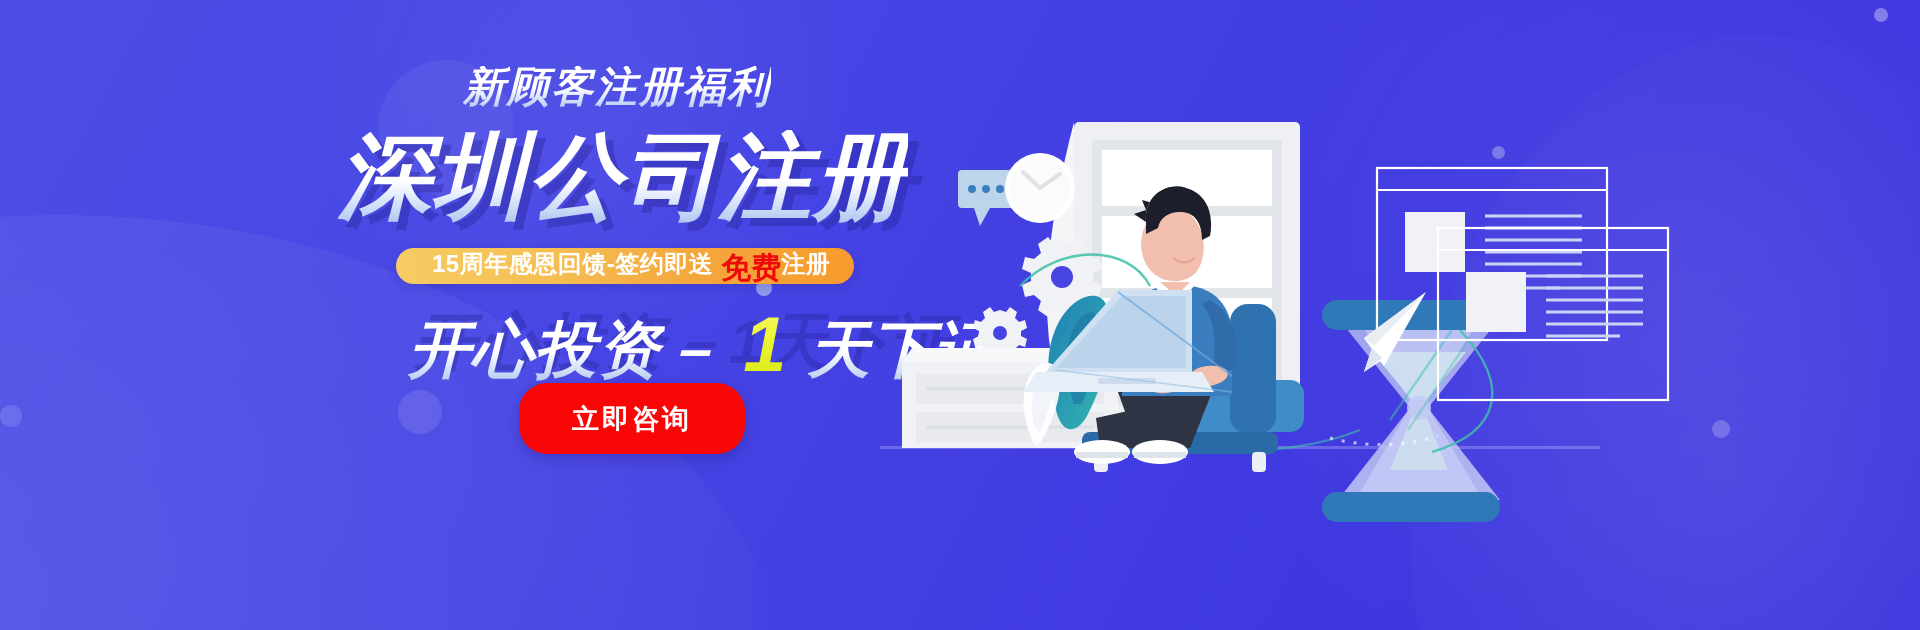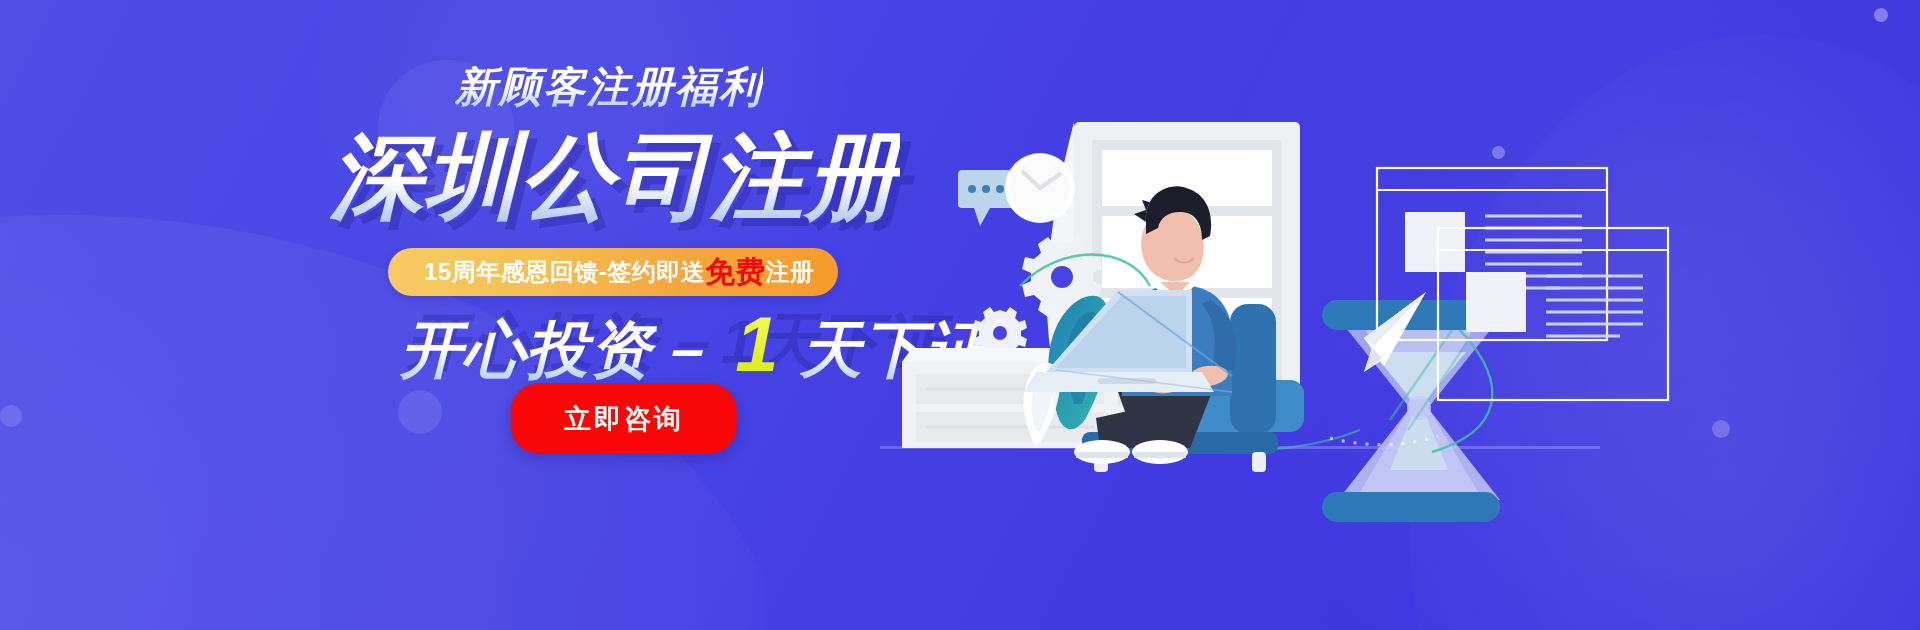--- a/index.html
+++ b/index.html
@@ -40,21 +40,21 @@
     background:radial-gradient(ellipse at 45% 45%, rgba(255,255,255,.075), rgba(255,255,255,0) 72%);
   }
   .dot { position:absolute; border-radius:50%; background:rgba(255,255,255,.30); }
   .dot-a { width:14px; height:14px; left:1874px; top:8px;  background:rgba(255,255,255,.35); }
   .dot-b { width:13px; height:13px; left:1492px; top:146px; background:rgba(255,255,255,.30); }
   .dot-c { width:18px; height:18px; left:1712px; top:420px; background:rgba(255,255,255,.22); }
   .dot-d { width:22px; height:22px; left:0px;    top:405px; background:rgba(255,255,255,.13); }
   .dot-e { width:16px; height:16px; left:756px;  top:280px; background:rgba(160,168,235,.85); }
 
   
-  #copy { position:absolute; left:0; top:0; width:960px; height:630px; }
+  #copy { position:absolute; left:8px; top:0; width:960px; height:630px; }
 
   .eyebrow {
     position:absolute; left:455px; top:66px;
     font-size:42px; font-weight:bold; font-style:italic;
     letter-spacing:2px; line-height:1;
     background:linear-gradient(180deg,#ffffff 0%,#ffffff 52%,#dbe6fb 74%,#b9cdf3 100%);
     -webkit-background-clip:text; background-clip:text;
     -webkit-text-fill-color:transparent; color:transparent;
     text-shadow:none;
     white-space:nowrap;
@@ -80,29 +80,29 @@
   .headline-shadow {
     position:absolute; left:338px; top:138px;
     font-size:94px; font-weight:bold; font-style:italic;
     letter-spacing:1px; line-height:1; white-space:nowrap;
     color:rgba(25,22,120,.28);
   }
 
   
   .pill {
     position:absolute; left:388px; top:248px;
-    height:48px; padding:0 24px 0 36px;
-    display:flex; align-items:center;
+    height:36px; padding:0 24px 0 36px;
+    display:flex; align-items:flex-start;
     border-radius:24px;
     background:linear-gradient(95deg,#f6cc63 0%,#f5c055 32%,#f4a63c 66%,#f79b2c 100%);
     box-shadow:0 3px 10px rgba(20,18,90,.16);
     white-space:nowrap;
   }
   .pill-text { font-size:24px; font-weight:bold; color:#ffffff; letter-spacing:.5px; }
-  .pill-free { font-size:30px; font-weight:bold; color:#ef0a0a; letter-spacing:0px; }
+  .pill-free { font-size:30px; font-weight:bold; color:#ef0a0a; letter-spacing:0px;margin-left:8px; }
 
   .subline-wrap { position:absolute; left:400px; top:305px; }
   .subline {
     position:relative;
     font-size:62px; font-weight:bold; font-style:italic;
     letter-spacing:1px; line-height:1; white-space:nowrap;
   }
   .subline .w {
     background:linear-gradient(180deg,#ffffff 0%,#ffffff 54%,#e2ebfb 70%,#b0c6ef 100%);
     -webkit-background-clip:text; background-clip:text;

